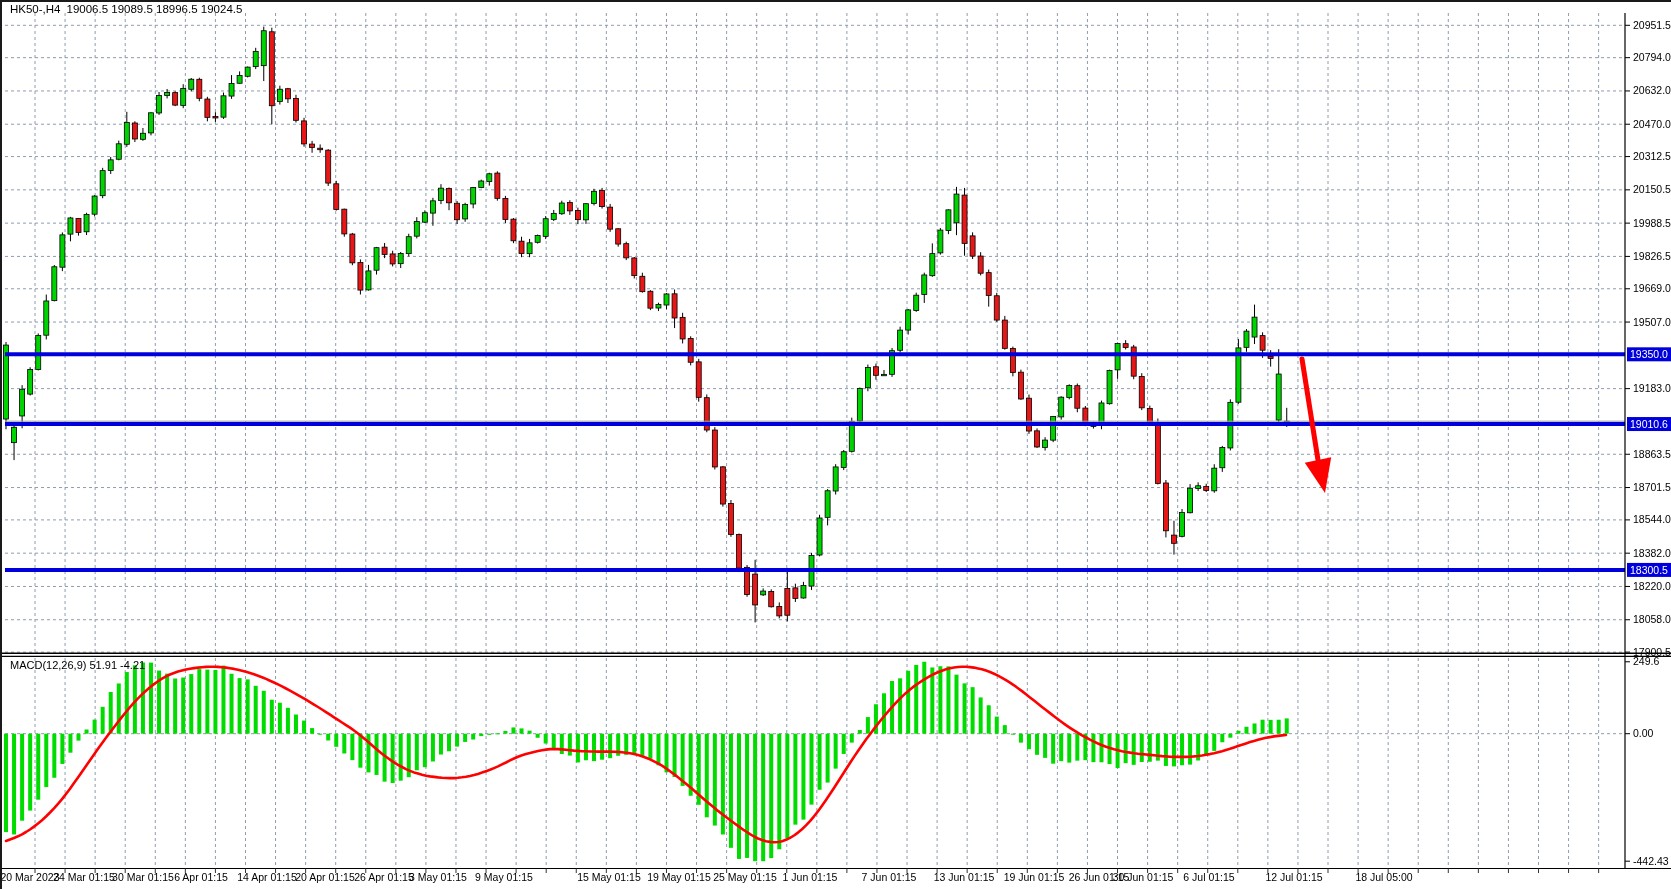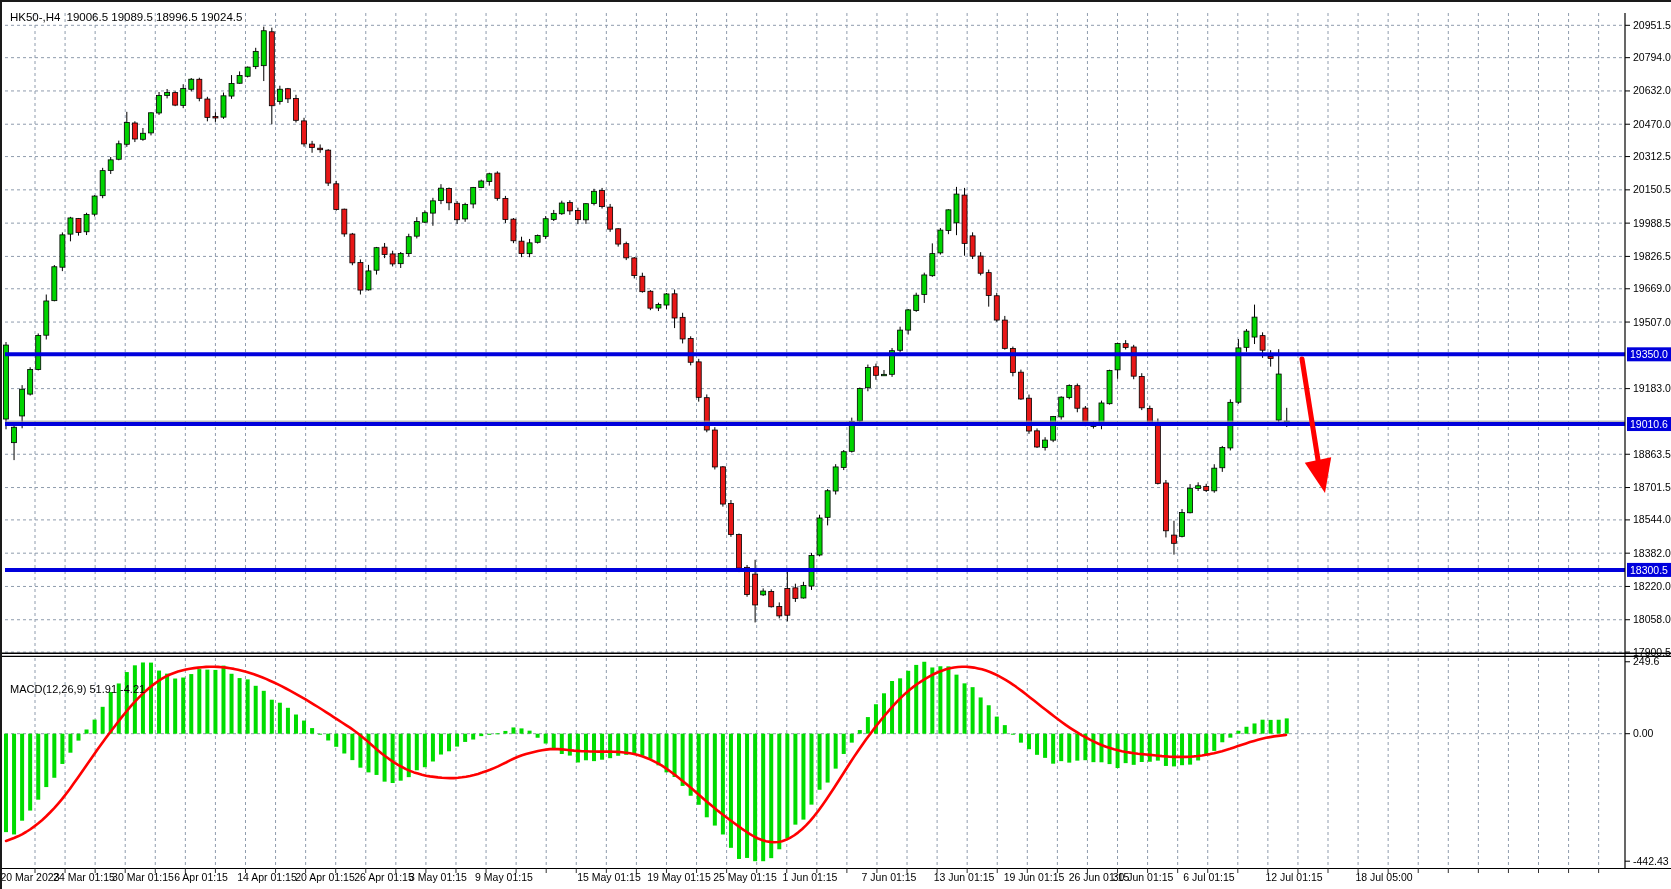--- a/index.html
+++ b/index.html
@@ -1,21 +1,21 @@
 <!DOCTYPE html>
 <html><head>
 <meta charset="utf-8">
 <style>
   html,body{margin:0;padding:0;background:#d4d0c8;font-family:"Liberation Sans",sans-serif;}
   .window{position:relative;width:1671px;height:889px;background:#ffffff;overflow:hidden;
           border-top:2px solid #1a1a1a;border-left:2px solid #1a1a1a;box-sizing:border-box;}
   #chart-svg{position:absolute;left:0;top:0;}
-  .chart-title{position:absolute;left:8px;top:9px;font-size:11.5px;color:#000;white-space:nowrap;letter-spacing:0;}
+  .chart-title{position:absolute;left:8px;top:1px;font-size:11.5px;color:#000;white-space:nowrap;letter-spacing:0;}
   .chart-title span{margin-right:6px;}
-  .macd-title{position:absolute;left:8px;top:657px;font-size:11px;color:#000;white-space:nowrap;margin-top:24px;}
+  .macd-title{position:absolute;left:8px;top:657px;font-size:11px;color:#000;white-space:nowrap;}
   text{font-family:"Liberation Sans",sans-serif;}
 </style>
 </head>
 <body>
 
 <div class="window">
   <svg id="chart-svg" width="1671" height="889">
       <g>
         <line x1="33" y1="11" x2="33" y2="651" stroke="#8f9cad" stroke-width="1" stroke-dasharray="3,3"></line>
         <line x1="33" y1="656" x2="33" y2="866" stroke="#8f9cad" stroke-width="1" stroke-dasharray="3,3"></line>

